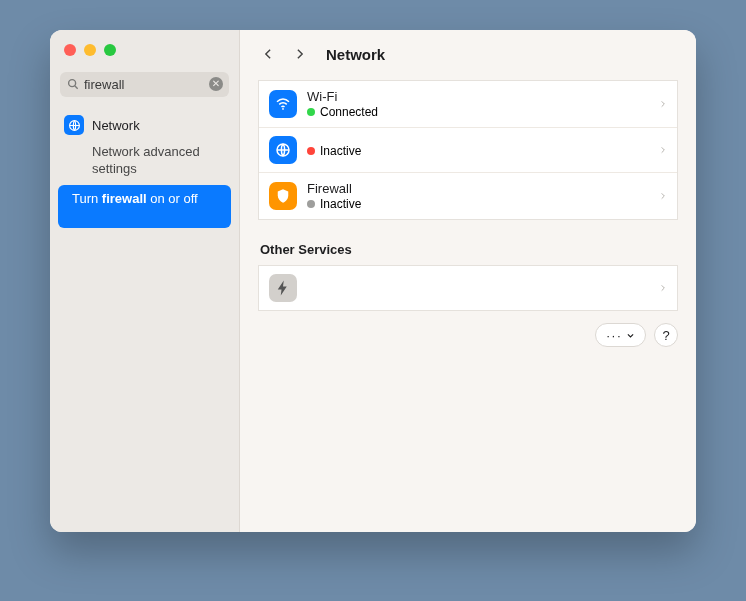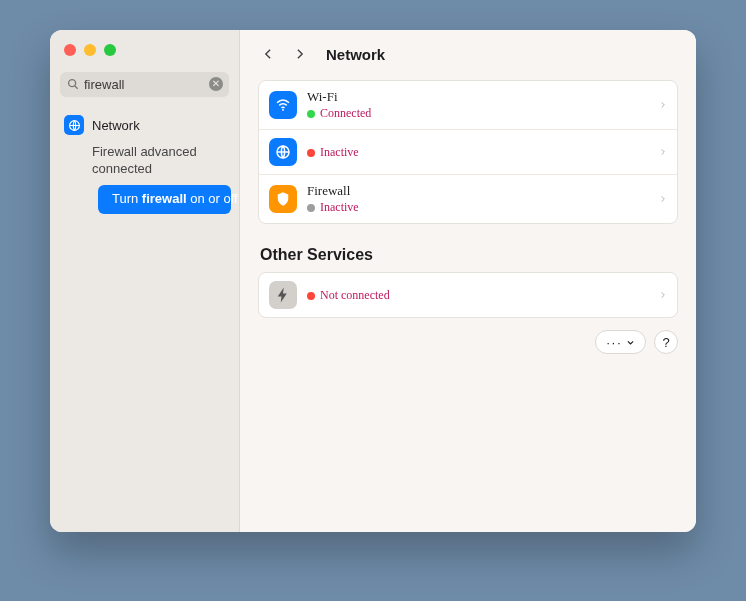--- a/index.html
+++ b/index.html
@@ -75,24 +75,23 @@
   }
   .sb-sub {
     padding: 3px 6px 3px 34px;
     color:#474747;
     line-height: 1.3;
   }
   .sb-sub.selected{
     background:#0a7aff;
     color:#fff;
     border-radius:6px;
-    padding: 6px 8px 6px 14px;
+    padding: 6px 8px 20px 14px;
     margin-top: 4px;
     display:flex;
-    margin-left:40px;
   }
   .sb-sub.selected .pre{white-space:pre;}
   .sb-sub.selected b{font-weight:600;}
 
   .main {
     flex:1;
     background:#f8f5f2;
     padding: 0 18px 16px 18px;
   }
   .titlebar{
@@ -102,51 +101,50 @@
   .navbtn{
     color:#444; padding:2px 4px; cursor:pointer;
   }
   .navbtn svg{display:block;}
   .title{
     font-weight:700; font-size:15px; margin-left:6px;
   }
   .group{
     background:#fff;
     border:1px solid #e5e1dc;
-    border-radius:8px;
+    border-radius:0;
     overflow:hidden;
     margin-bottom:12px;
-    font-family:Liberation Serif, serif;
   }
   .row{
     display:flex; align-items:center;
     padding:8px 10px;
     border-bottom:1px solid #eee9e3;
     cursor:pointer;
   }
   .row:last-child{border-bottom:none;}
   .row .icon{
     width:28px;height:28px;border-radius:7px;
     display:flex;align-items:center;justify-content:center;
     margin-right:10px;
     color:#fff;
   }
   .icon.blue{background:#0a7aff;}
   .icon.orange{background:#ff9500;}
   .icon.grey{background:#d3d0cc;}
   .row .txt{flex:1;}
   .row .t1{font-size:13px;color:#1d1d1f;font-weight:500;}
-  .row .t2{font-size:12px;color:#be185d;display:flex;align-items:center;gap:5px;margin-top:1px;}
+  .row .t2{font-size:12px;color:#000000;display:flex;align-items:center;gap:5px;margin-top:1px;}
   .dot{width:8px;height:8px;border-radius:50%;}
   .dot.green{background:#32d74b;}
   .dot.red{background:#ff453a;}
   .dot.grey{background:#9e9e9c;}
   .chevron{color:#b7b4af;}
   .section-label{
-    font-weight:700; font-size:16px;
+    font-weight:700; font-size:13px;
     padding: 10px 2px 8px 2px;
   }
   .footer{
     display:flex; justify-content:flex-end; gap:8px; margin-top:8px;
   }
   .pill{
     background:#fff;
     border:1px solid #dcd8d3;
     border-radius:20px;
     height:24px;
@@ -186,21 +184,21 @@
           <svg width="13" height="13" viewBox="0 0 24 24" fill="none" stroke="currentColor" stroke-width="2.2">
               <circle cx="12" cy="12" r="9"></circle>
               <path d="M3 12h18"></path>
               <path d="M12 3c3 3 3 15 0 18"></path>
               <path d="M12 3c-3 3-3 15 0 18"></path>
             </svg>
         </span>
         <span>Network</span>
       </div>
       <div class="sb-sub">
-        <span>Firewall advanced connected</span>
+        <span>Network advanced settings</span>
       </div>
       <div class="sb-sub selected">
         <span class="pre">Turn </span>
         <b>firewall</b>
         <span class="pre"> on or off</span>
       </div>
     </div>
   </div>
 
   <div class="main">
@@ -288,24 +286,20 @@
     <div class="section-label">Other Services</div>
 
     <div class="group">
       <div class="row">
         <span class="icon grey">
           <svg width="18" height="18" viewBox="0 0 24 24" fill="#555">
               <path d="M13 2L5 14h5l-1 8 8-12h-5l1-8z"></path>
             </svg>
         </span>
         <div class="txt">
-          <div class="t2">
-            <span class="dot red"></span>
-            <span>Not connected</span>
-          </div>
         </div>
         <span class="chevron">
           <svg width="8" height="12" viewBox="0 0 24 24" fill="none" stroke="currentColor" stroke-width="3">
               <polyline points="8 4 16 12 8 20"></polyline>
             </svg>
         </span>
       </div>
     </div>
 
     <div class="footer">

